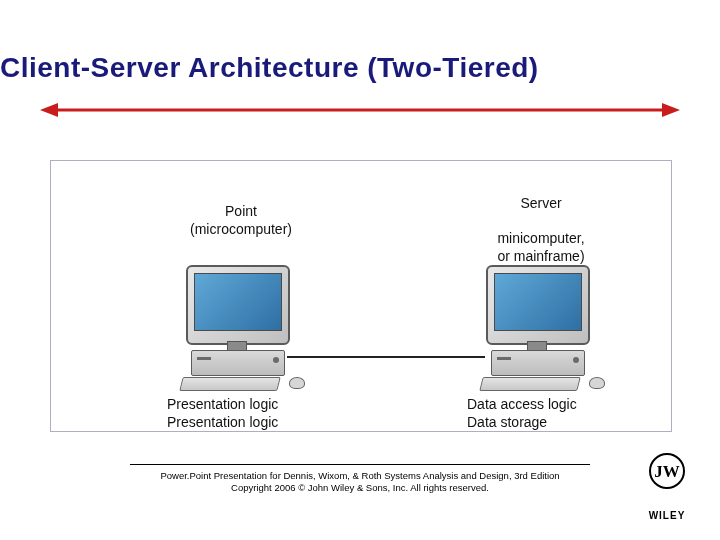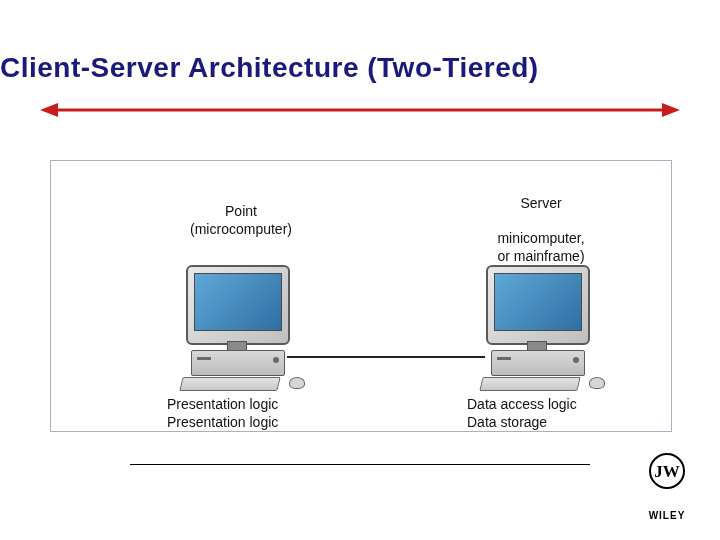--- a/index.html
+++ b/index.html
@@ -251,20 +251,24 @@
     </div>
 
     <div class="logic-label logic-right">
       <span>Data access logic</span><br>
       <span>Data storage</span>
     </div>
 
   </div>
 
   <div class="footer-rule"></div>
+  <div class="footer-text">
+    <span>Power.Point Presentation for Dennis, Wixom, &amp; Roth Systems Analysis and Design, 3rd Edition</span><br>
+    <span>Copyright 2006 © John Wiley &amp; Sons, Inc.  All rights reserved.</span>
+  </div>
 
   <div class="wiley-logo">
     <svg width="42" height="42" viewBox="0 0 42 42">
       <circle cx="21" cy="21" r="17" fill="none" stroke="#000" stroke-width="2"></circle>
       <text x="21" y="27" text-anchor="middle" font-family="Georgia, 'Times New Roman', serif" font-size="17" font-weight="bold" fill="#000">JW</text>
     </svg>
     <div class="wiley-text">WILEY</div>
   </div>
 
 </div>

